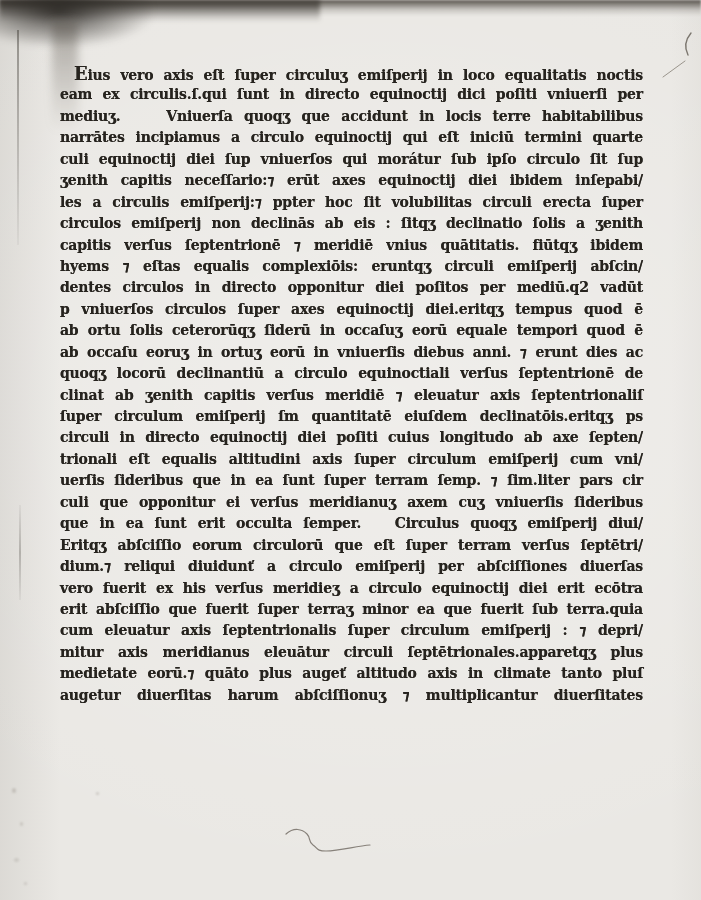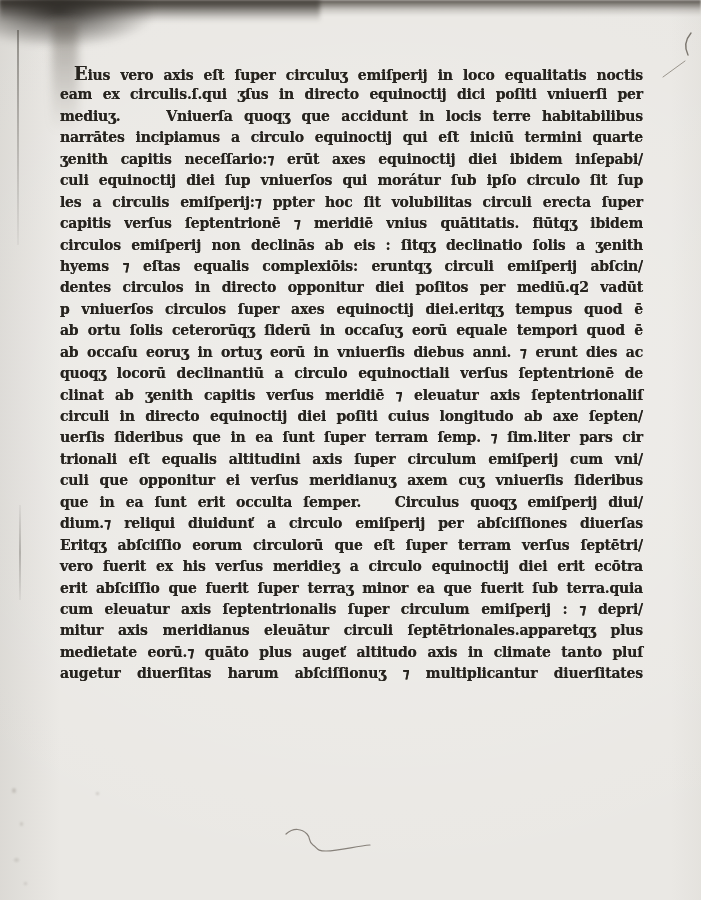--- a/index.html
+++ b/index.html
@@ -93,42 +93,43 @@
     <path d="M36 8 C31 14 29 22 33 30" fill="none" stroke="#7b766e" stroke-width="1.4" stroke-linecap="round"></path>
     <path d="M8 52 L30 36" fill="none" stroke="#9a958c" stroke-width="1" stroke-linecap="round"></path>
   </svg>
 
   <svg style="left:282px;top:822px;" width="92" height="36" viewBox="0 0 92 36">
     <path d="M4 12 C12 5 20 7 25 12 C29 16 26 20 31 23 C36 26 34 29 44 29 C58 29 74 24 88 23" fill="none" stroke="#87817a" stroke-width="1.2" stroke-linecap="round"></path>
   </svg>
 
   <div class="text-block">
     <div class="tl first">Eius vero axis eſt ſuper circuluʒ emiſperij in loco equalitatis noctis</div>
-    <div class="tl">eam ex circulis.ſ.qui ʒſus in directo equinoctij dici poſiti vniuerſi per</div>
+    <div class="tl">eam ex circulis.ſ.qui ſunt in directo equinoctij dici poſiti vniuerſi per</div>
     <div class="tl">mediuʒ.&nbsp;&nbsp;&nbsp;&nbsp;Vniuerſa quoqʒ que accidunt in locis terre habitabilibus</div>
     <div class="tl">narrātes incipiamus a circulo equinoctij qui eſt iniciū termini quarte</div>
+    <div class="tl">culi equinoctij diei ſup vniuerſos qui morátur ſub ipſo circulo ſit ſup</div>
     <div class="tl">ʒenith capitis neceſſario:⁊ erūt axes equinoctij diei ibidem inſepabi/</div>
-    <div class="tl">culi equinoctij diei ſup vniuerſos qui morátur ſub ipſo circulo ſit ſup</div>
     <div class="tl">les a circulis emiſperij:⁊ ppter hoc ſit volubilitas circuli erecta ſuper</div>
+    <div class="tl">circulos emiſperij non declinās ab eis : ſitqʒ declinatio ſolis a ʒenith</div>
     <div class="tl">capitis verſus ſeptentrionē ⁊ meridiē vnius quātitatis. fiūtqʒ ibidem</div>
-    <div class="tl">circulos emiſperij non declinās ab eis : ſitqʒ declinatio ſolis a ʒenith</div>
     <div class="tl">hyems ⁊ eſtas equalis complexiōis: eruntqʒ circuli emiſperij abſcin/</div>
     <div class="tl">dentes circulos in directo opponitur diei poſitos per mediū.q2 vadūt</div>
     <div class="tl">p vniuerſos circulos ſuper axes equinoctij diei.eritqʒ tempus quod ē</div>
     <div class="tl">ab ortu ſolis ceterorūqʒ ſiderū in occaſuʒ eorū equale tempori quod ē</div>
     <div class="tl">ab occaſu eoruʒ in ortuʒ eorū in vniuerſis diebus anni. ⁊ erunt dies ac</div>
     <div class="tl">quoqʒ locorū declinantiū a circulo equinoctiali verſus ſeptentrionē de</div>
     <div class="tl">clinat ab ʒenith capitis verſus meridiē ⁊ eleuatur axis ſeptentrionaliſ</div>
+    <div class="tl">ſuper circulum emiſperij ſm quantitatē eiuſdem declinatōis.eritqʒ ps</div>
     <div class="tl">circuli in directo equinoctij diei poſiti cuius longitudo ab axe ſepten/</div>
+    <div class="tl">trionali eſt equalis altitudini axis ſuper circulum emiſperij cum vni/</div>
     <div class="tl">uerſis ſideribus que in ea ſunt ſuper terram ſemp. ⁊ ſim.liter pars cir</div>
-    <div class="tl">trionali eſt equalis altitudini axis ſuper circulum emiſperij cum vni/</div>
     <div class="tl">culi que opponitur ei verſus meridianuʒ axem cuʒ vniuerſis ſideribus</div>
     <div class="tl">que in ea ſunt erit occulta ſemper.&nbsp;&nbsp;&nbsp;Circulus quoqʒ emiſperij diui/</div>
+    <div class="tl">Eritqʒ abſciſſio eorum circulorū que eſt ſuper terram verſus ſeptētri/</div>
     <div class="tl">dium.⁊ reliqui diuidunť a circulo emiſperij per abſciſſiones diuerſas</div>
-    <div class="tl">Eritqʒ abſciſſio eorum circulorū que eſt ſuper terram verſus ſeptētri/</div>
     <div class="tl">vero fuerit ex his verſus meridieʒ a circulo equinoctij diei erit ecōtra</div>
     <div class="tl">erit abſciſſio que fuerit ſuper terraʒ minor ea que fuerit ſub terra.quia</div>
     <div class="tl">cum eleuatur axis ſeptentrionalis ſuper circulum emiſperij : ⁊ depri/</div>
     <div class="tl">mitur axis meridianus eleuātur circuli ſeptētrionales.apparetqʒ plus</div>
     <div class="tl">medietate eorū.⁊ quāto plus augeť altitudo axis in climate tanto pluſ</div>
     <div class="tl">augetur diuerſitas harum abſciſſionuʒ ⁊ multiplicantur diuerſitates</div>
   </div>
 
 </div>
 

